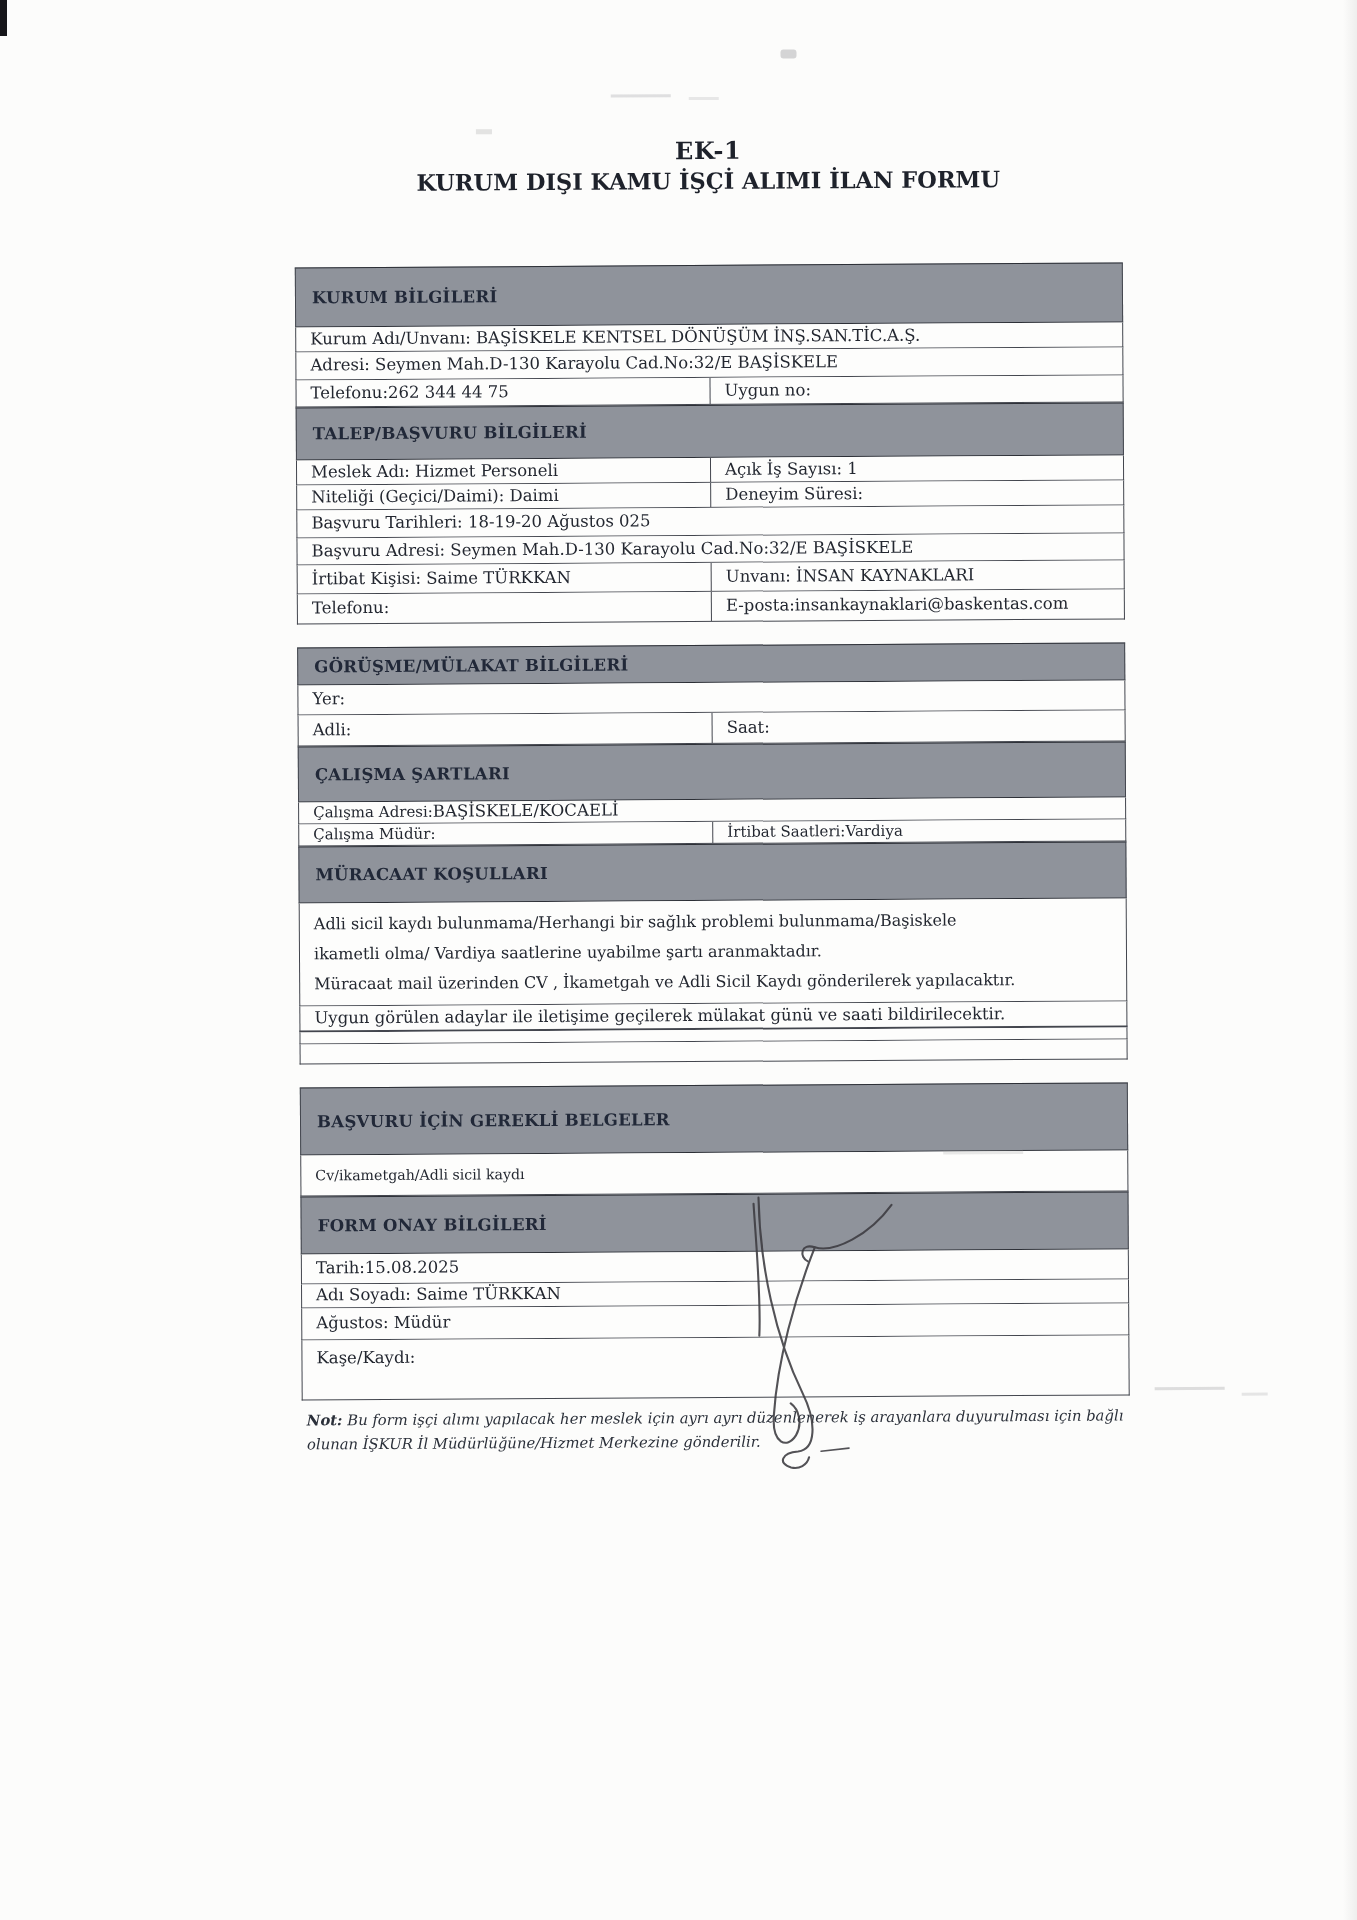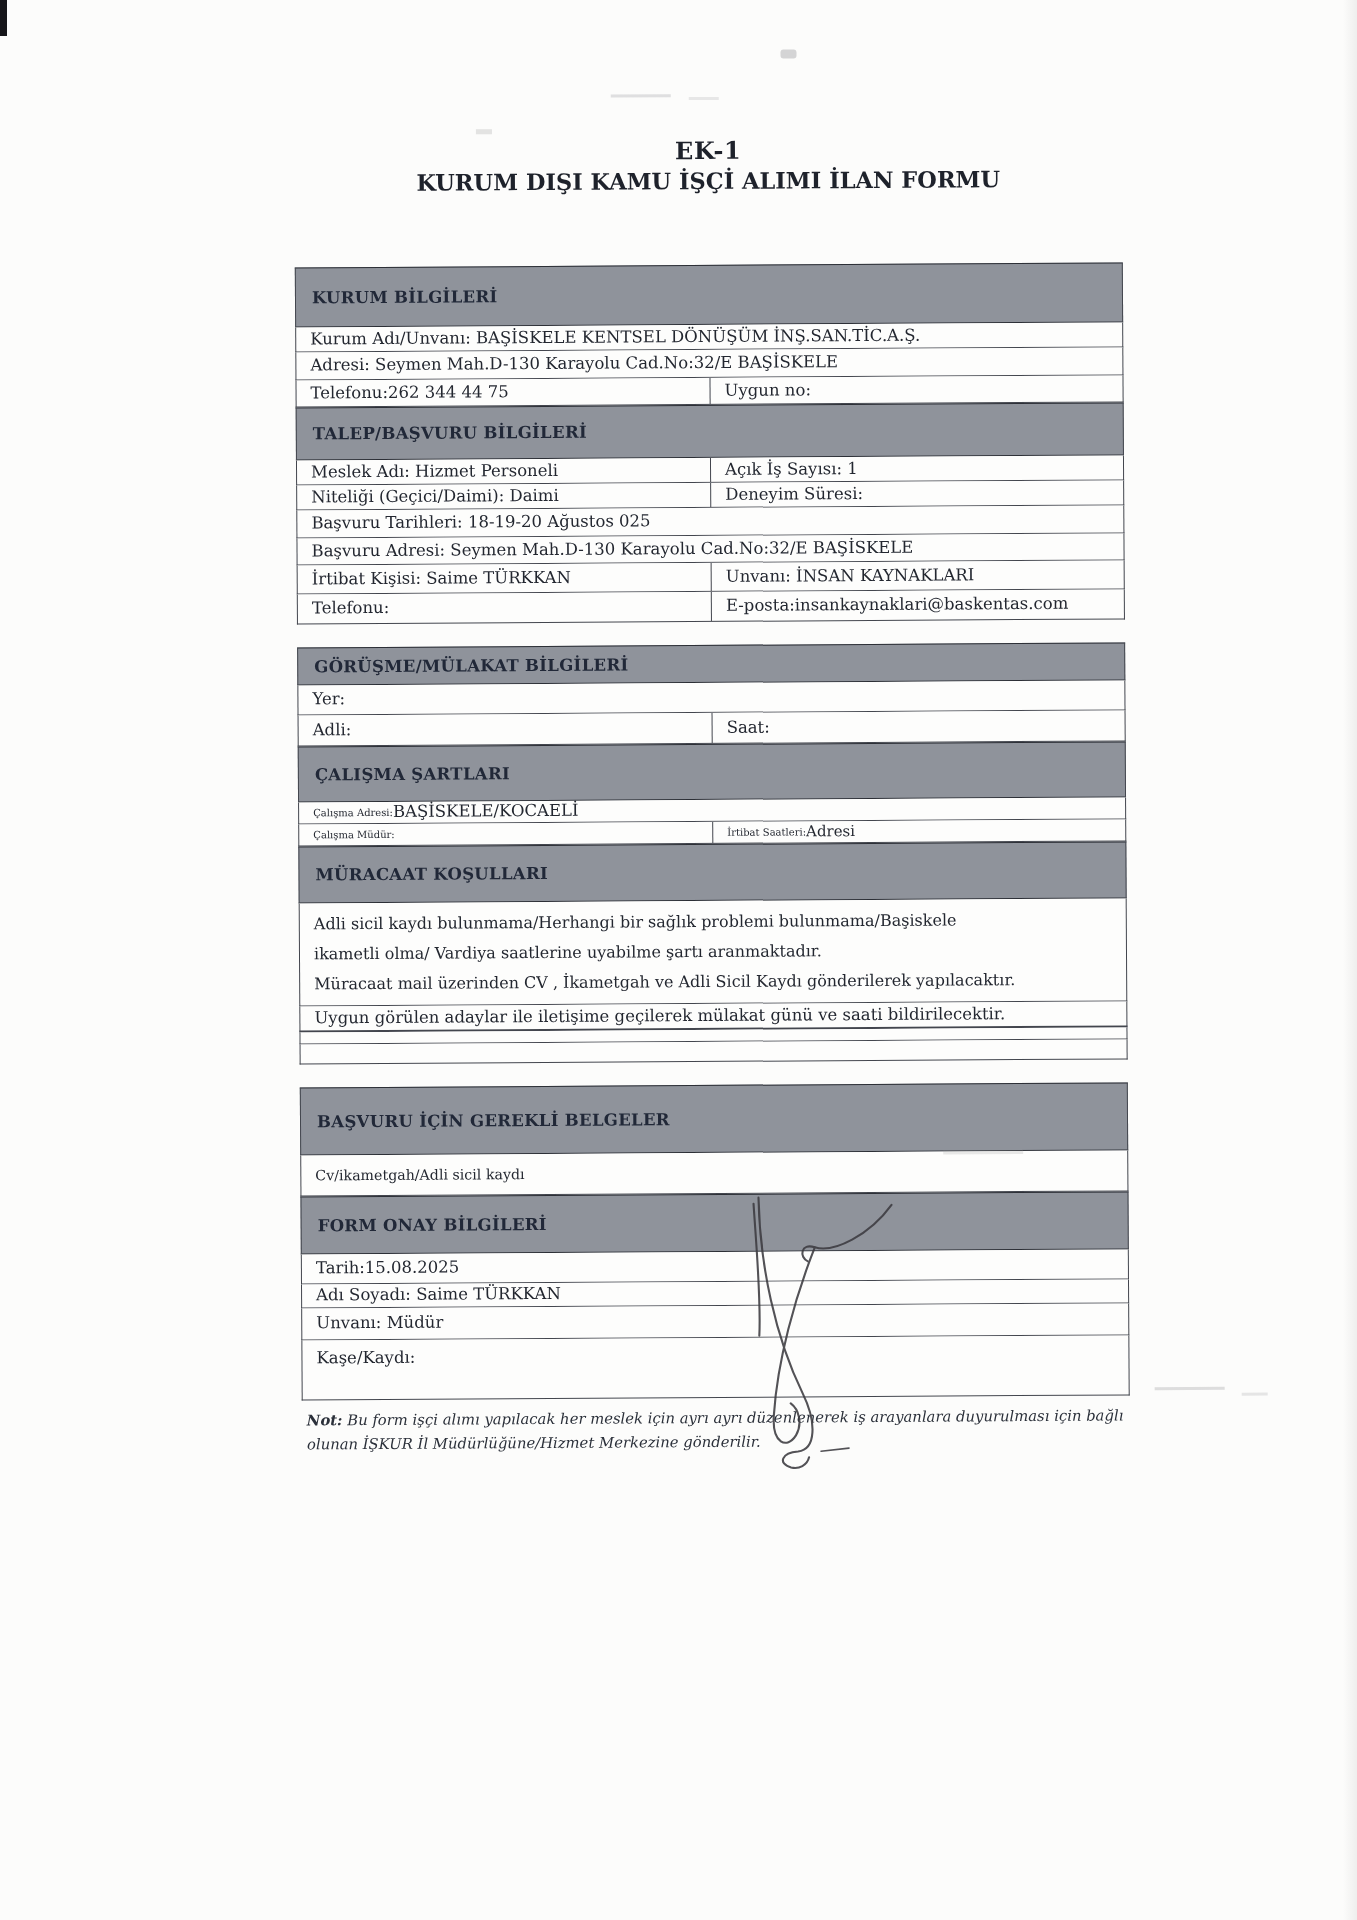--- a/index.html
+++ b/index.html
@@ -28,21 +28,21 @@
     font-weight:bold;font-size:16.5px;color:#212838;padding-left:16px;letter-spacing:.3px;
   }
   .trow.gap{border:none;background:transparent;}
   .tcell{
     flex:1;display:flex;align-items:center;box-sizing:border-box;
     padding-left:14px;padding-right:8px;font-size:16.5px;line-height:1.15;
     white-space:nowrap;overflow:visible;
   }
   .tcell.c1of2{flex:0 0 50%;}
   .tcell.c2{border-left:1.4px solid #43464e;}
-  .sm{font-size:10px;}
+  .sm{font-size:15px;}
   .md{font-size:15px;}
   .cvtxt{font-size:14.2px;}
   .trow.multi .tcell{display:block;padding-top:6px;line-height:30px;font-size:16px;white-space:normal;}
   .trow.thick{border-bottom-width:2.3px;}
   .trow.topalign .tcell{align-items:flex-start;padding-top:9px;}
   .note{
     position:absolute;left:300px;top:1406px;width:846px;
     font-style:italic;font-size:14.8px;line-height:24px;color:#2b303a;
   }
   .note b{font-weight:bold;}
@@ -151,21 +151,21 @@
           <span class="sm">Çalışma Adresi: </span>
           <span>BAŞİSKELE/KOCAELİ</span>
         </div>
       </div>
       <div class="trow row" style="height: 22px;">
         <div class="tcell c1of2">
           <span class="sm">Çalışma Müdür:</span>
         </div>
         <div class="tcell c2">
           <span class="sm">İrtibat Saatleri: </span>
-          <span class="md">Adresi</span>
+          <span class="md">Vardiya</span>
         </div>
       </div>
       <div class="trow band" style="height: 57px;">
         <span class="bandlbl">MÜRACAAT KOŞULLARI</span>
       </div>
       <div class="trow multi" style="height: 103px;">
         <div class="tcell">
           <div class="pline">Adli sicil kaydı bulunmama/Herhangi bir sağlık problemi bulunmama/Başiskele</div>
           <div class="pline">ikametli olma/ Vardiya saatlerine uyabilme şartı aranmaktadır.</div>
           <div class="pline">Müracaat mail üzerinden CV , İkametgah ve Adli Sicil Kaydı gönderilerek yapılacaktır.</div>
@@ -199,21 +199,21 @@
           <span>Tarih:15.08.2025</span>
         </div>
       </div>
       <div class="trow row" style="height: 24px;">
         <div class="tcell">
           <span>Adı Soyadı: Saime TÜRKKAN</span>
         </div>
       </div>
       <div class="trow row" style="height: 32px;">
         <div class="tcell">
-          <span>Unvanı: Müdür</span>
+          <span>Ağustos: Müdür</span>
         </div>
       </div>
       <div class="trow row topalign" style="height: 60px;">
         <div class="tcell">
           <span>Kaşe/Kaydı:</span>
         </div>
       </div>
     </div>
 
   <div class="note">

